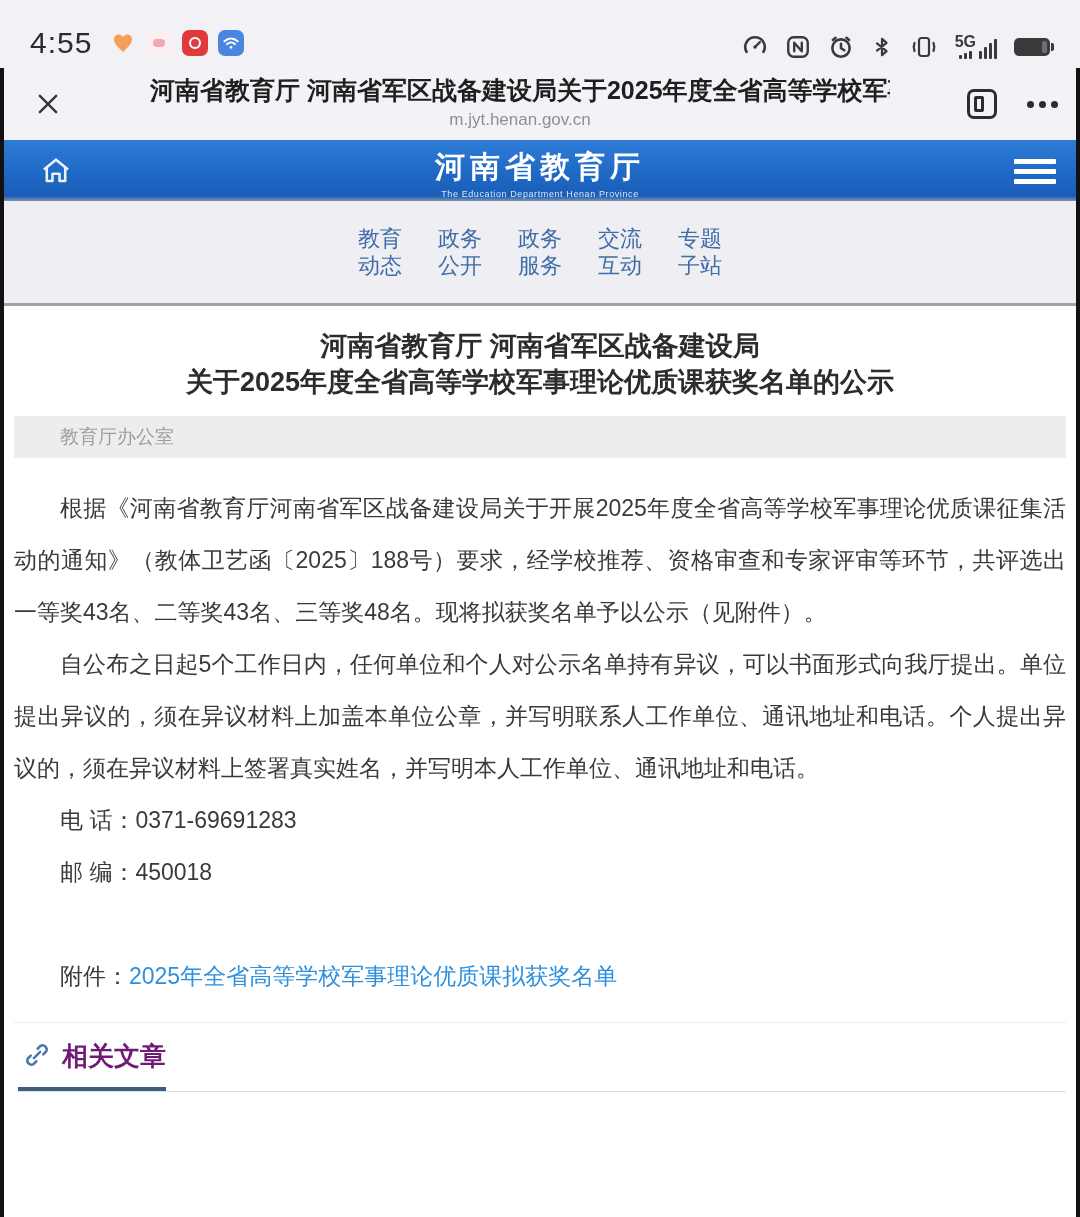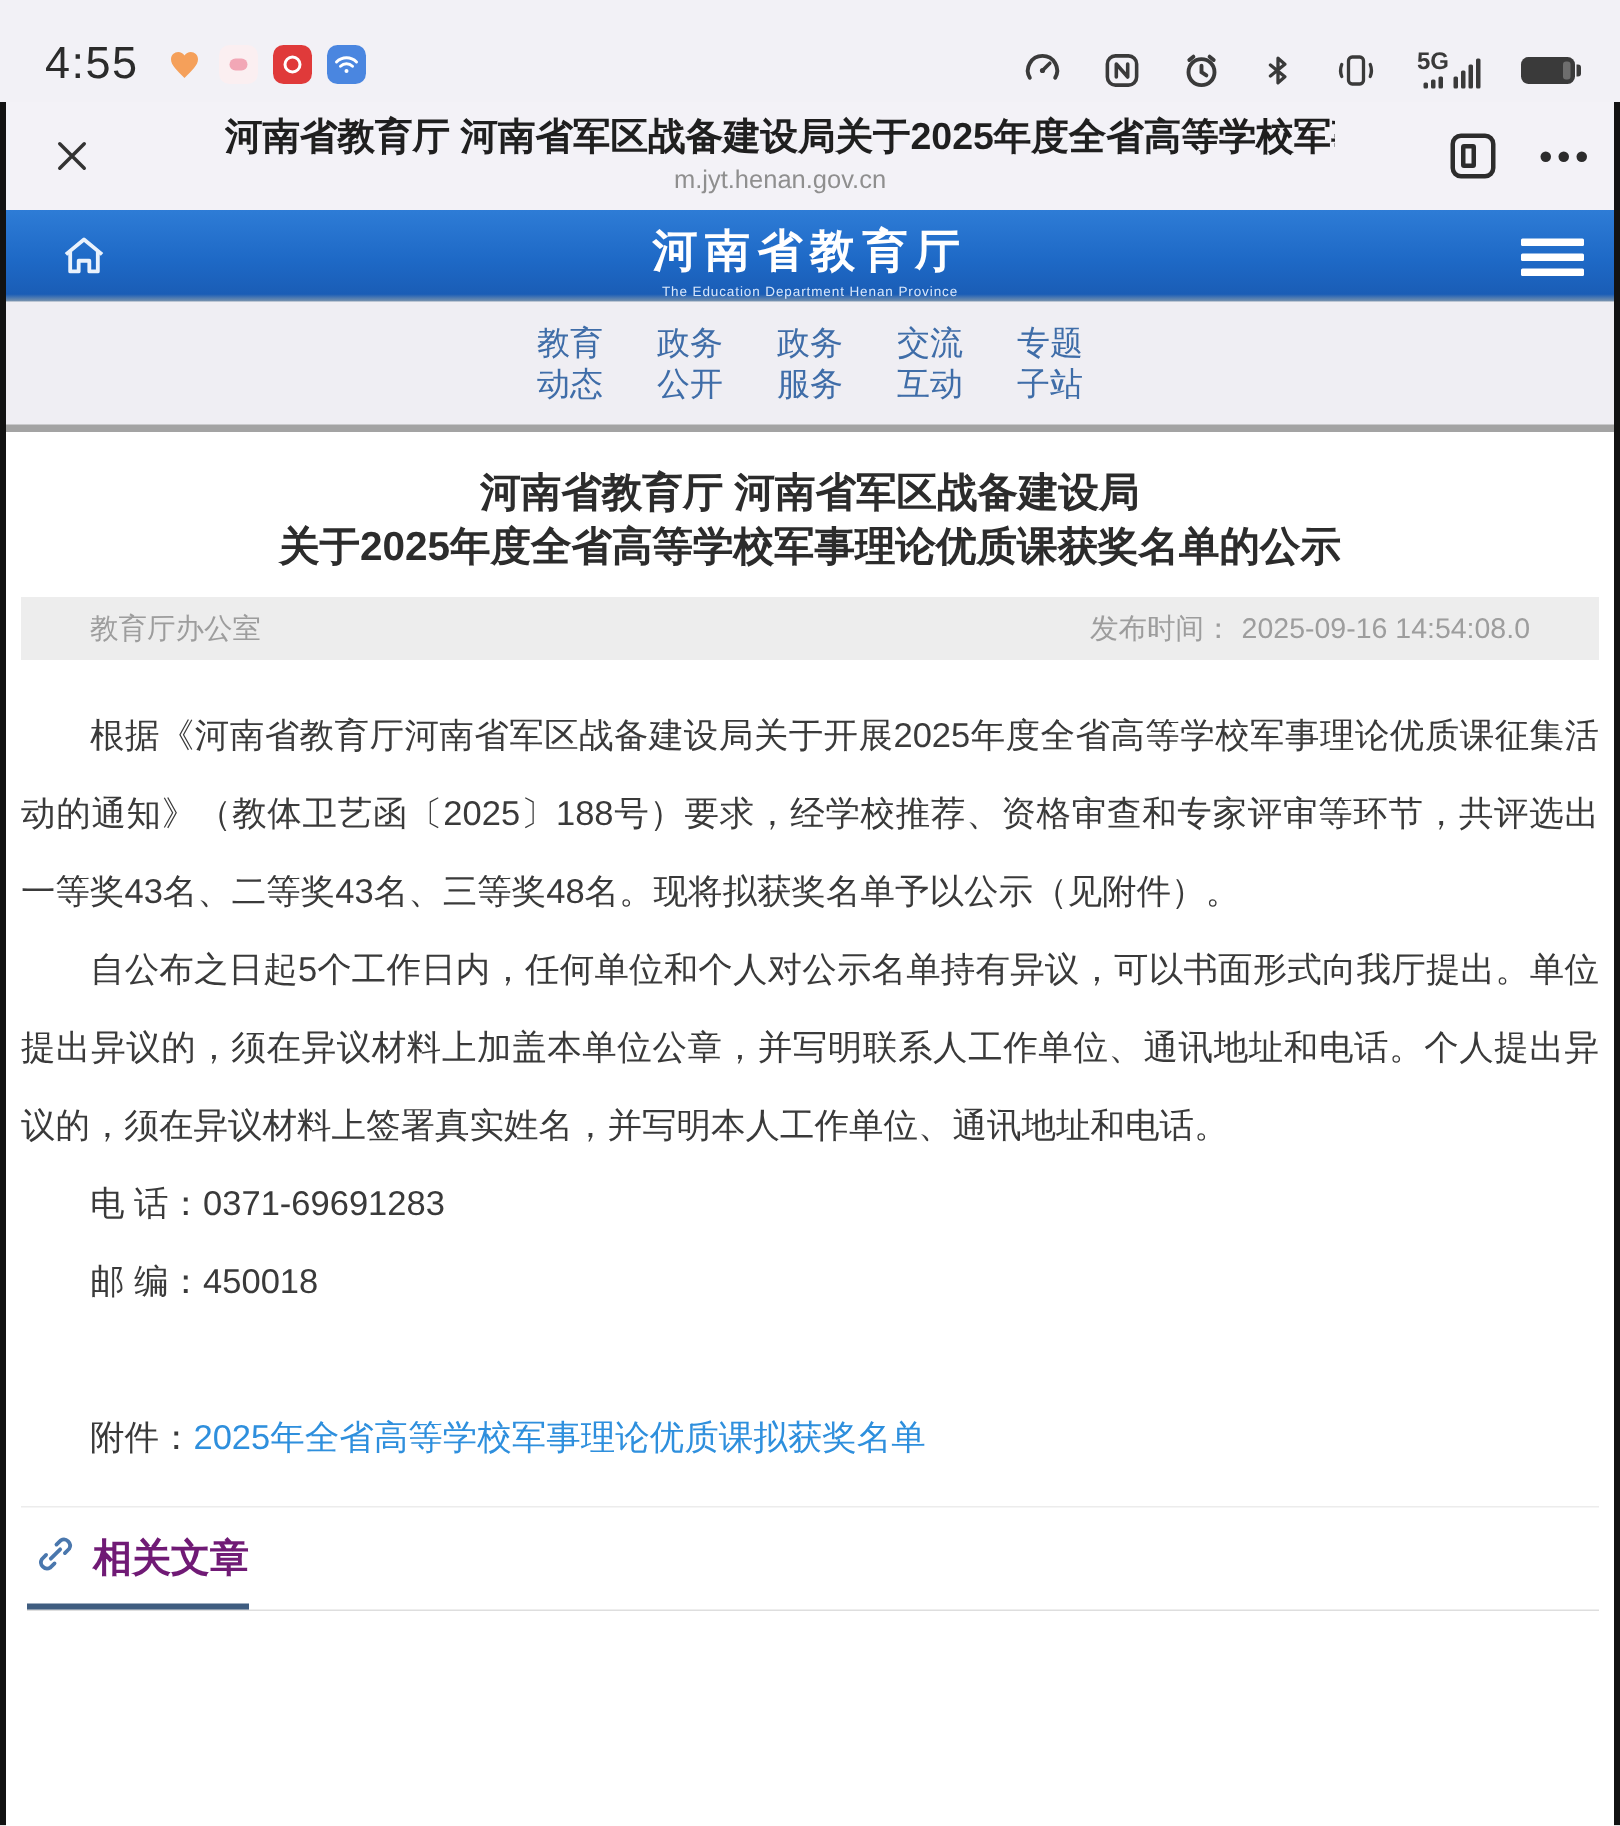--- a/index.html
+++ b/index.html
@@ -17,21 +17,21 @@
     justify-content:space-between; padding:0 26px 8px 30px;
   }
   .sb-left { display:flex; align-items:center; gap:10px; }
   .sb-time { font-size:30px; color:#2b2b2b; font-weight:500; margin-right:8px; letter-spacing:1px; }
   .notif { width:26px; height:26px; border-radius:7px; display:flex; align-items:center; justify-content:center; }
   .app-pink { background:#fbeff1; }
   .app-pink i { display:block; width:12px; height:8px; border-radius:4px; background:#f2a7b6; }
   .app-red { background:#e03a3a; }
   .app-red i { display:block; width:12px; height:12px; border-radius:50%; border:2px solid #fff; }
   .app-blue { background:#4a86e0; }
-  .sb-right { display:flex; align-items:center; gap:27px; }
+  .sb-right { display:flex; align-items:center; gap:17px; }
   .sb-right svg { display:block; }
   .sig-wrap { display:flex; align-items:flex-end; gap:3px; }
   .sig-label { font-size:16px; font-weight:bold; color:#3a3a3a; line-height:14px; }
   .sig-bars { display:flex; align-items:flex-end; gap:2px; }
   .sig-bars i { display:block; width:3px; background:#3a3a3a; border-radius:1px; }
   .battery { display:flex; align-items:center; }
   .battery .body { width:36px; height:18px; border-radius:5px; background:#3a3a3a; position:relative; }
   .battery .body::after { content:""; position:absolute; right:3px; top:3px; width:5px; height:12px; border-radius:2px; background:#6e6e6e; }
   .battery .cap { width:3px; height:8px; background:#3a3a3a; border-radius:0 2px 2px 0; margin-left:1px; }
 
@@ -56,22 +56,22 @@
   }
   .home-btn { margin-left:26px; cursor:pointer; display:flex; }
   .logo { position:absolute; left:50%; top:7px; transform:translateX(-50%); text-align:center; }
   .logo-cn { font-family:"DejaVu Serif", serif; font-size:30px; font-weight:bold; color:#ffffff; letter-spacing:5px; white-space:nowrap; }
   .logo-en { font-size:9px; color:#d9e7fa; letter-spacing:0.6px; margin-top:1px; white-space:nowrap; }
   .menu-btn { position:absolute; right:24px; top:14px; cursor:pointer; }
   .menu-btn i { display:block; width:42px; height:5px; background:#fff; border-radius:1px; margin:5px 0; }
 
   
   .nav-bar {
-    height:87px; background:#efeef3; display:flex; justify-content:center; align-items:center;
-    gap:36px; border-bottom:5px solid #a3a3a3;
+    height:105px; background:#efeef3; display:flex; justify-content:center; align-items:center;
+    gap:36px; border-bottom:3px solid #a3a3a3;
   }
   .nav-item { text-align:center; font-size:22px; line-height:27px; color:#3f6da8; font-weight:500; cursor:pointer; }
 
   
   .content { padding:0 14px; }
   .a-title { margin-top:22px; text-align:center; font-size:27px; line-height:36px; font-weight:bold; color:#2c2c2c; }
   .meta-bar {
     margin-top:16px; height:42px; background:#ededed; display:flex; align-items:center;
     justify-content:space-between; padding:0 46px; font-size:19px; color:#9d9d9d;
   }
@@ -239,23 +239,20 @@
   </div>
 
   <div class="content">
     <h1 class="a-title">
       <div>河南省教育厅 河南省军区战备建设局</div>
       <div>关于2025年度全省高等学校军事理论优质课获奖名单的公示</div>
     </h1>
 
     <div class="meta-bar">
       <span>教育厅办公室</span>
-      <span class="meta-right">
-        <span>发布时间：</span><span>2025-09-16 14:54:08.0</span>
-      </span>
     </div>
 
     <div class="body-text">
       <p class="para">根据《河南省教育厅河南省军区战备建设局关于开展2025年度全省高等学校军事理论优质课征集活动的通知》（教体卫艺函〔2025〕188号）要求，经学校推荐、资格审查和专家评审等环节，共评选出一等奖43名、二等奖43名、三等奖48名。现将拟获奖名单予以公示（见附件）。</p>
       <p class="para">自公布之日起5个工作日内，任何单位和个人对公示名单持有异议，可以书面形式向我厅提出。单位提出异议的，须在异议材料上加盖本单位公章，并写明联系人工作单位、通讯地址和电话。个人提出异议的，须在异议材料上签署真实姓名，并写明本人工作单位、通讯地址和电话。</p>
       <p class="contact-line">
         <span>电 话：</span><span>0371-69691283</span>
       </p>
       <p class="contact-line">
         <span>邮 编：</span><span>450018</span>

